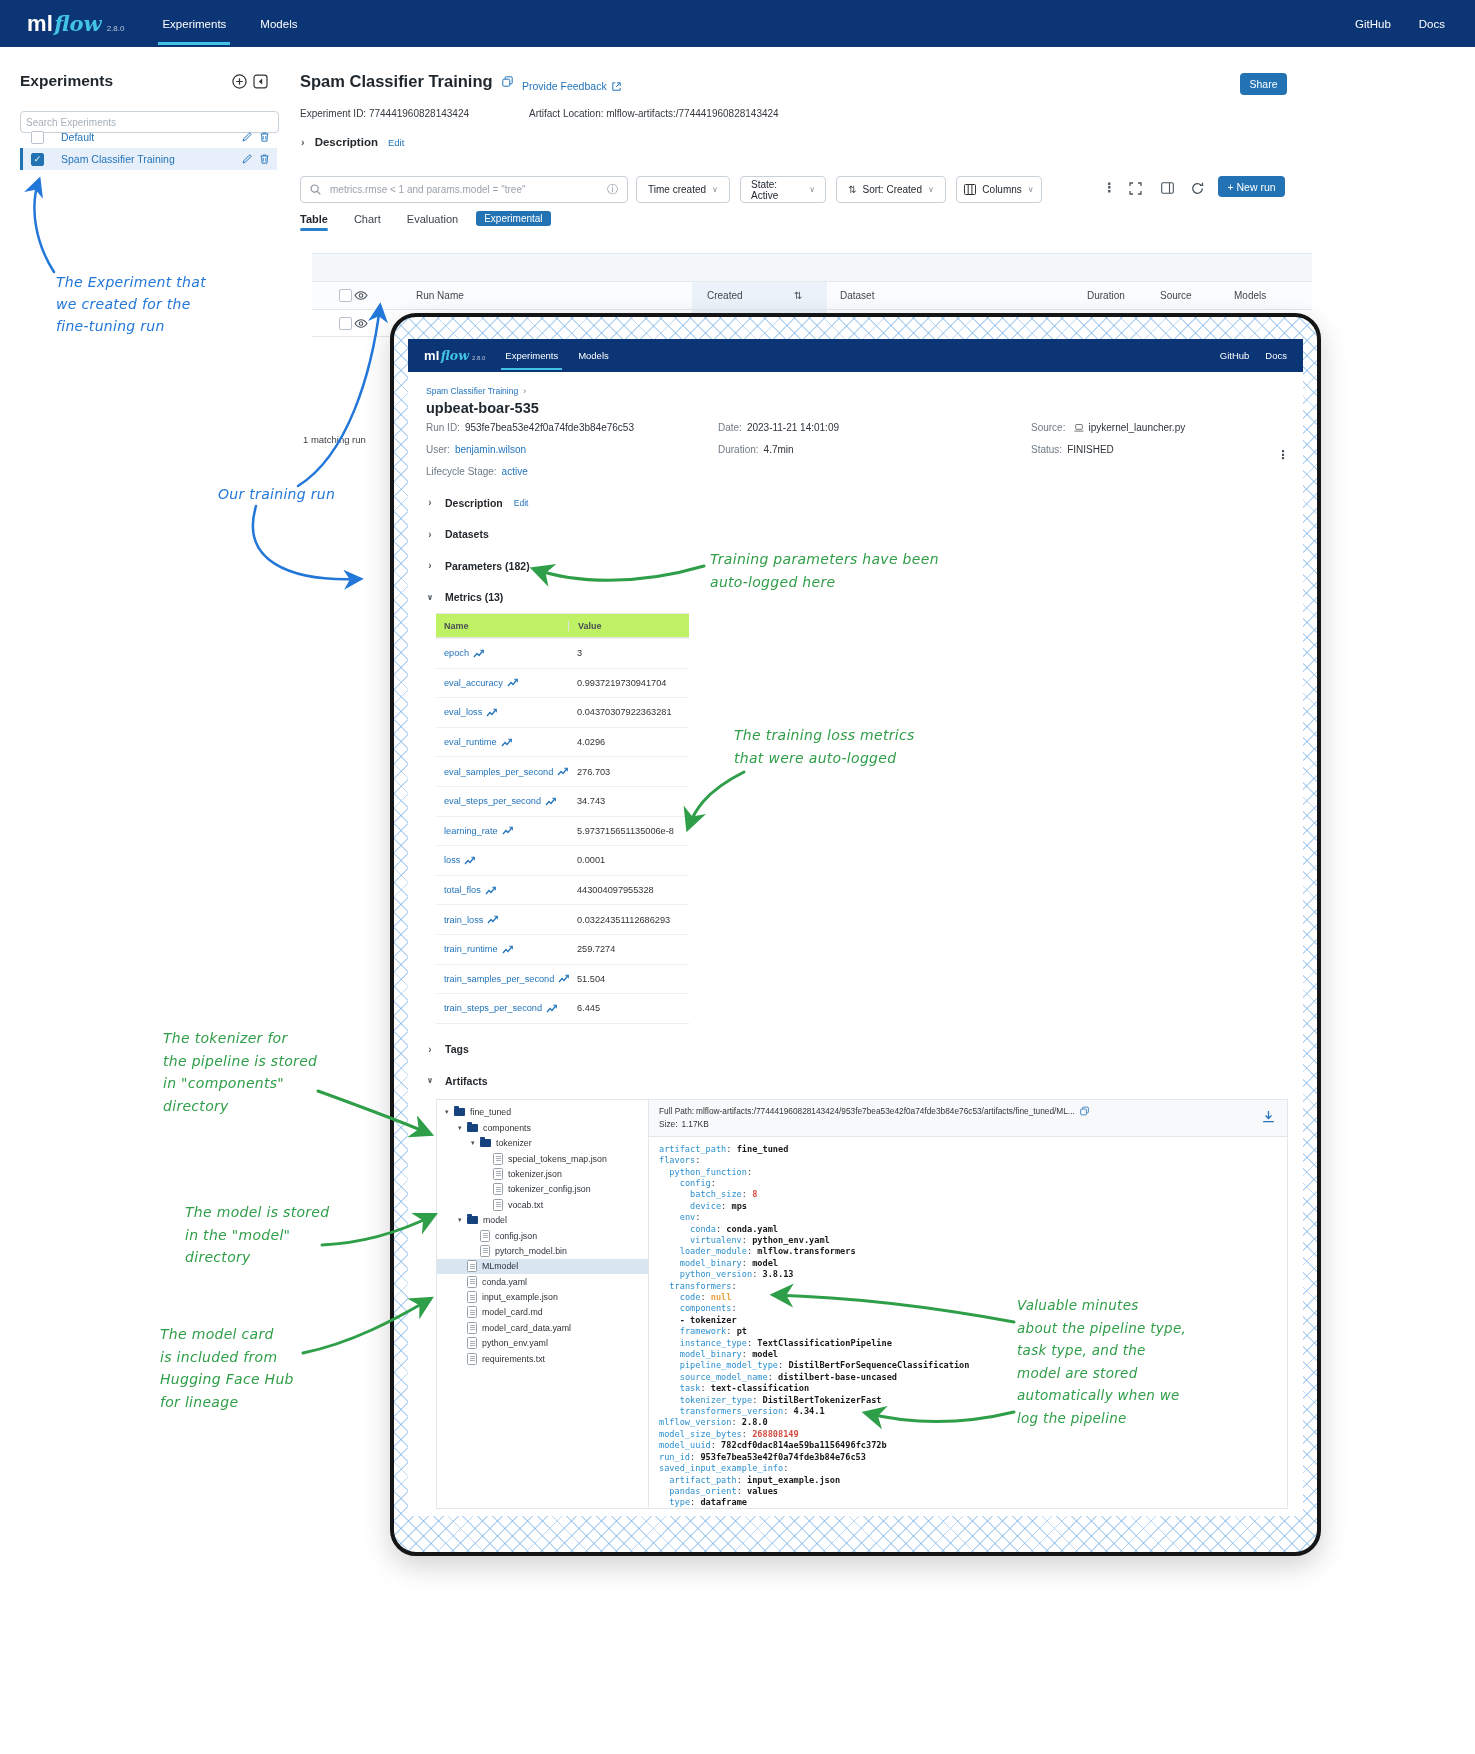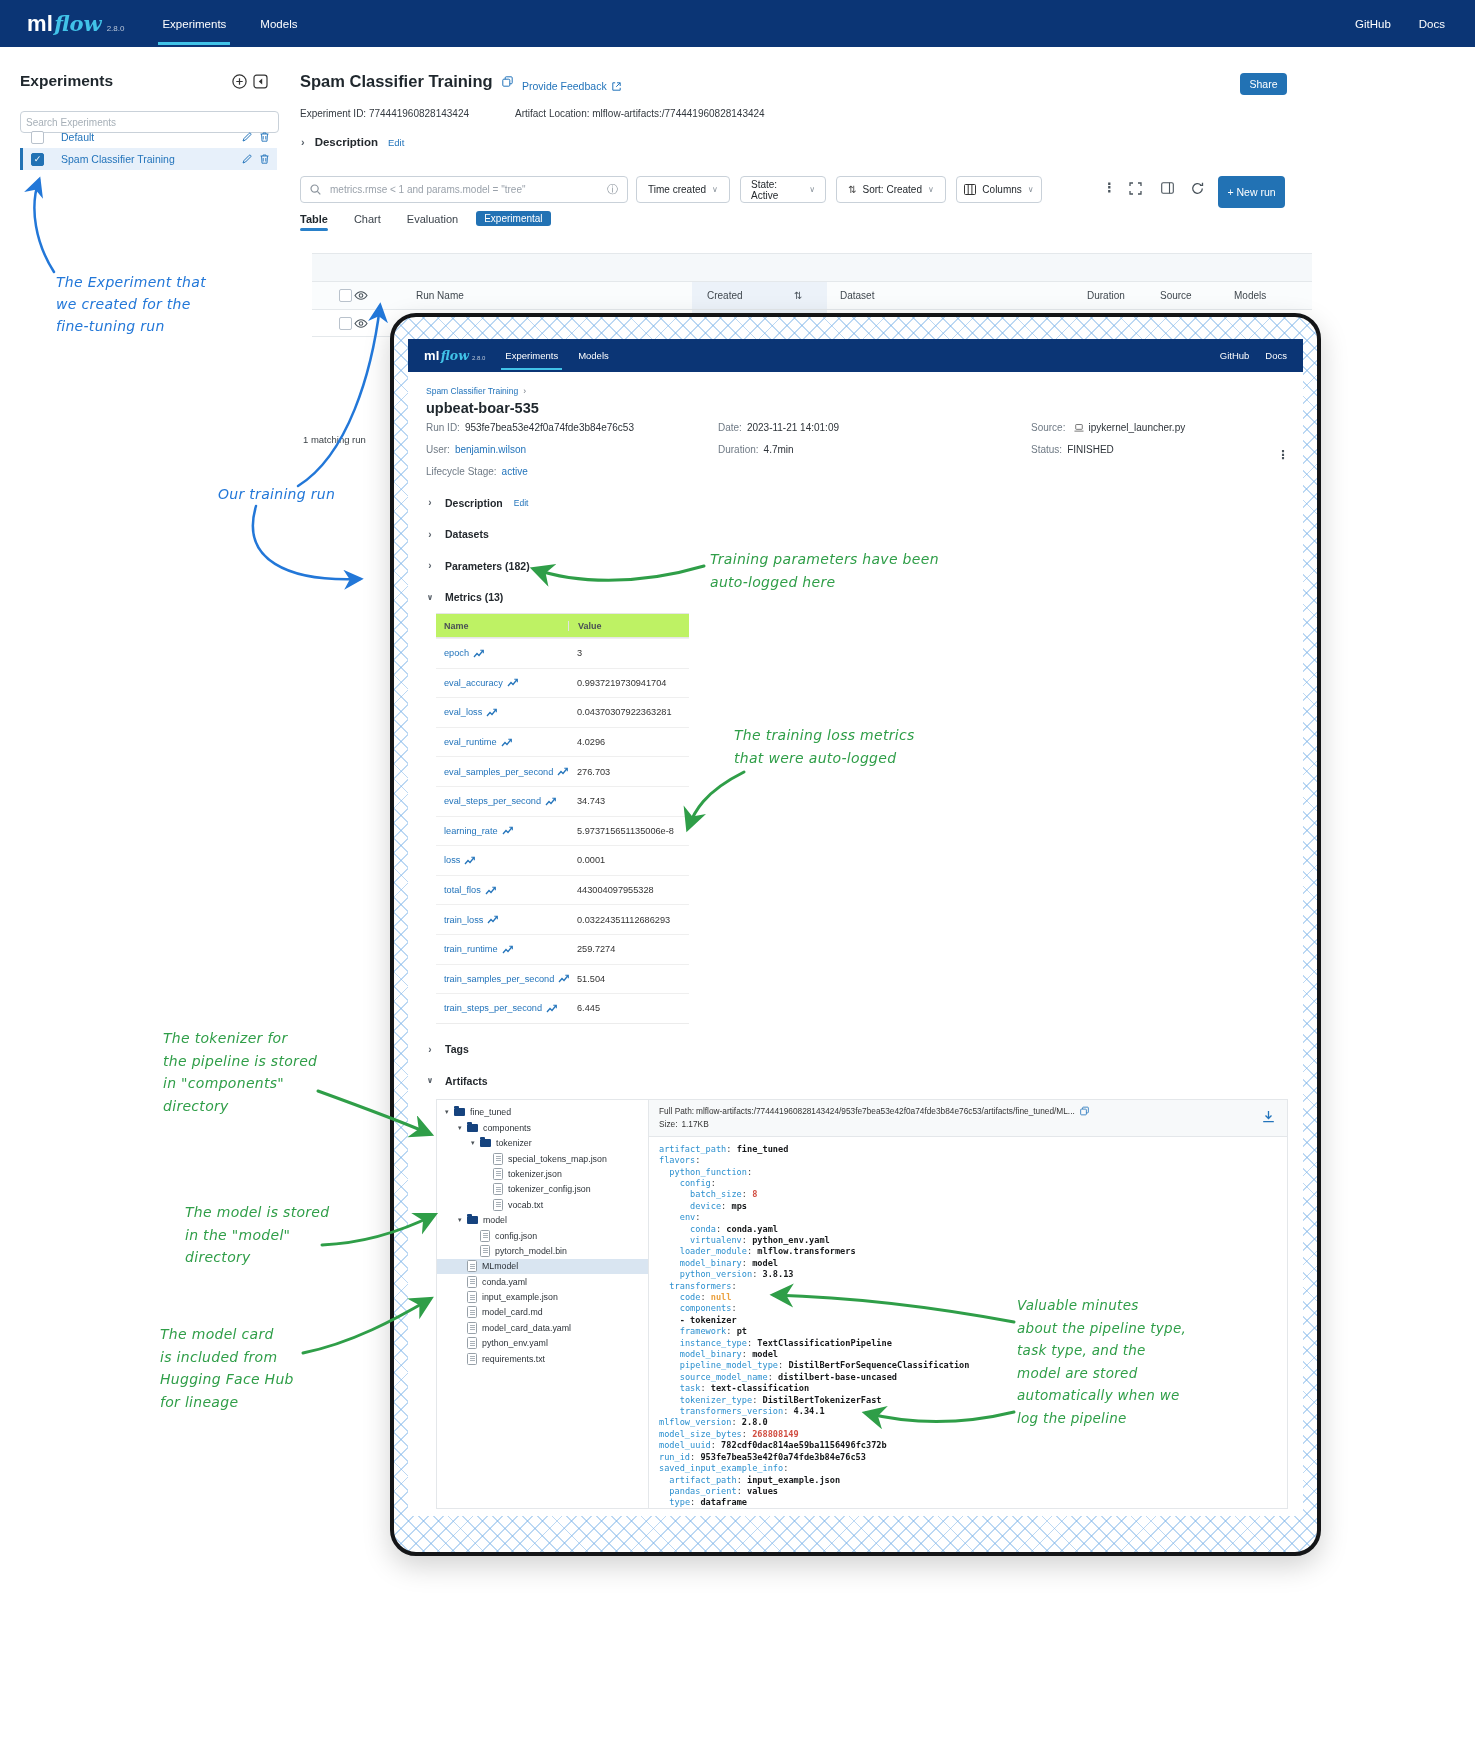--- a/index.html
+++ b/index.html
@@ -31,38 +31,38 @@
       font-size:9px;line-height:11px;text-align:center;color:transparent;flex:0 0 auto;cursor:pointer}
   .cb.on{background:#2272b4;border-color:#2272b4;color:#fff}
   .exp-label{font-size:10.5px;color:#2374bb;margin-left:17px;cursor:pointer}
   .exp-actions{margin-left:auto;margin-right:8px;display:flex;gap:8px;align-items:center}
 
   
   .page-title{position:absolute;left:300px;top:72px;font-size:16.5px;font-weight:bold;color:#1f272d;display:flex;align-items:center;gap:9px}
   .feedback{position:absolute;left:522px;top:80px;font-size:10.5px;color:#2374bb;display:flex;gap:5px;align-items:center;cursor:pointer}
   .share-btn{position:absolute;left:1240px;top:73px;width:47px;height:22px;background:#2272b4;border-radius:4px;color:#fff;
       font-size:10.5px;display:flex;align-items:center;justify-content:center;cursor:pointer}
-  .id-row{position:absolute;left:300px;top:108px;font-size:10px;color:#343a40;display:flex;gap:46px}
+  .id-row{position:absolute;left:300px;top:108px;font-size:10px;color:#343a40;display:flex;gap:60px}
   .desc-row{position:absolute;left:301px;top:136px;display:flex;align-items:center;gap:10px}
   .chev{color:#586069;font-size:11px;font-weight:bold;cursor:pointer}
   .desc-label{font-size:11.5px;font-weight:bold;color:#24292e}
   .edit-link{font-size:9.5px;color:#2374bb;cursor:pointer}
 
   
   .runs-search{position:absolute;left:300px;top:176px;width:328px;height:27px;border:1px solid #c9d1d9;border-radius:4px;
       background:#fff;display:flex;align-items:center;padding:0 9px;box-sizing:border-box;gap:7px}
   .runs-search input{border:none;outline:none;flex:1;font-size:10px;font-family:inherit;color:#333;background:transparent}
   .runs-search input::placeholder{color:#9aa2ab}
   .info-glyph{color:#8a939c;font-size:11px}
   .fbtn{position:absolute;top:176px;height:27px;border:1px solid #c9d1d9;border-radius:4px;background:#fff;display:flex;
       align-items:center;justify-content:center;gap:6px;font-size:10px;color:#24292e;box-sizing:border-box;cursor:pointer;padding:0 10px}
   .fbtn .dn{color:#8a939c;font-size:8px}
   .tool-ico{position:absolute;top:182px;cursor:pointer}
   .kebab{color:#4a545c;font-size:13px;font-weight:bold}
-  .newrun{position:absolute;left:1218px;top:176px;width:67px;height:32px;background:#2272b4;border-radius:4px;color:#fff;
+  .newrun{position:absolute;left:1218px;top:176px;width:67px;height:21px;background:#2272b4;border-radius:4px;color:#fff;
       font-size:10.5px;display:flex;align-items:center;justify-content:center;cursor:pointer}
 
   
   .vtabs{position:absolute;left:300px;top:211px;display:flex;align-items:flex-end;gap:26px}
   .vtab{font-size:11px;color:#3c444c;cursor:pointer;position:relative;padding-bottom:6px}
   .vtab.active{color:#1f272d;font-weight:bold}
   .vtab.active::after{content:"";position:absolute;left:0;right:0;bottom:0;height:3px;background:#2980c9;border-radius:2px}
   .vbadge{background:#2272b4;color:#fff;font-size:10px;border-radius:3px;padding:2px 8px;margin-left:-8px;margin-bottom:5px;cursor:pointer}
 
   

